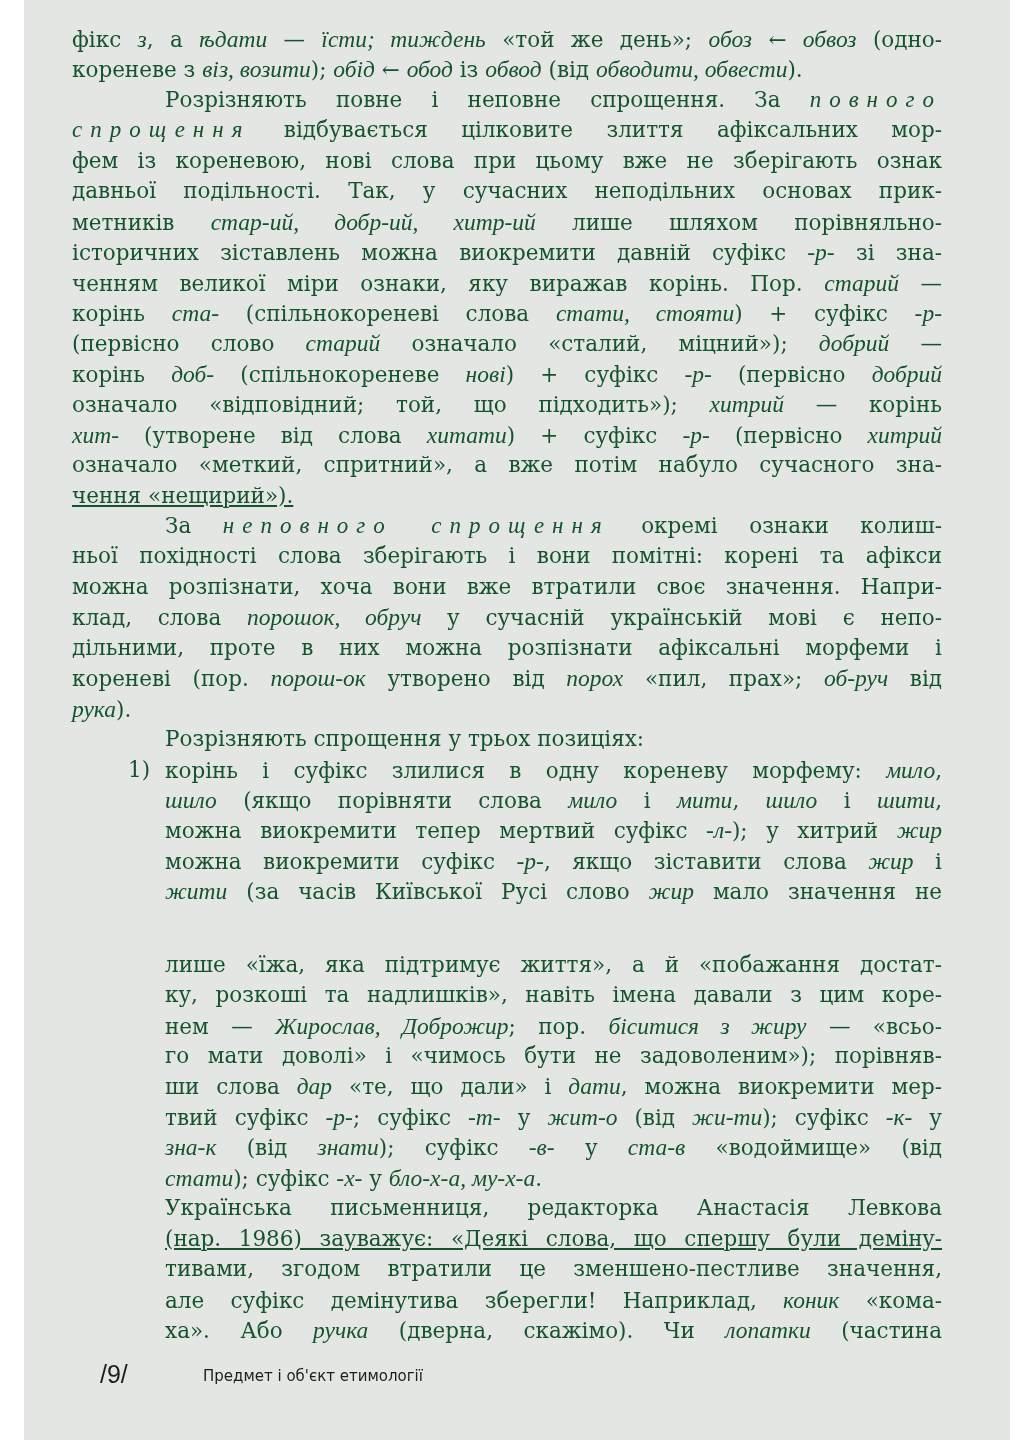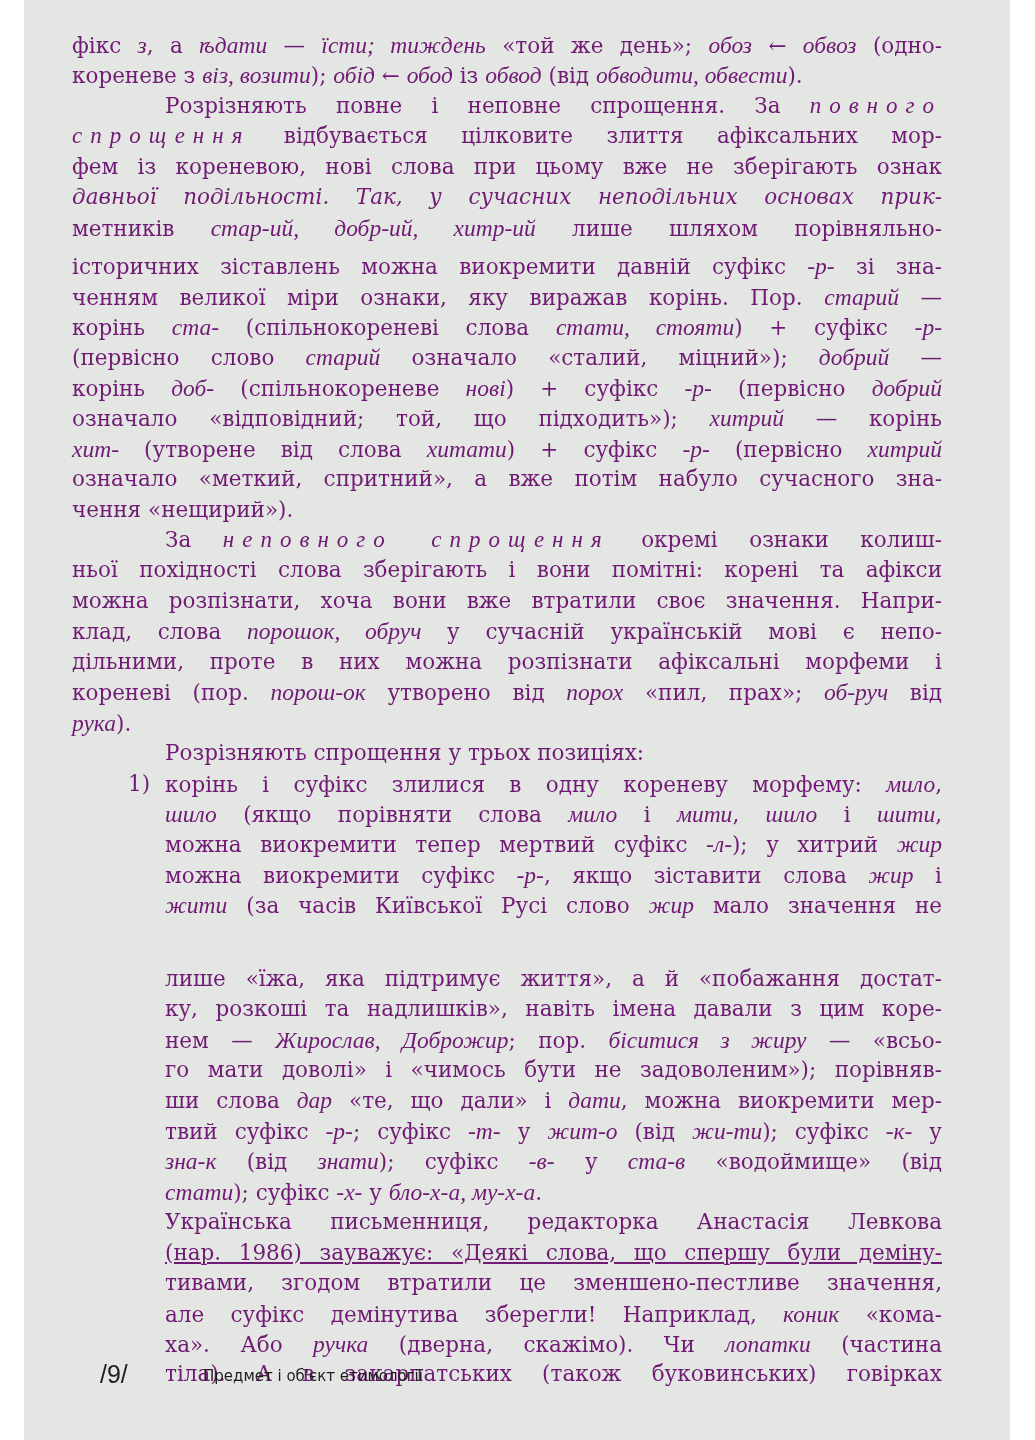--- a/index.html
+++ b/index.html
@@ -2,23 +2,23 @@
 <html><head>
 <meta charset="utf-8">
 <style>
   html, body { margin: 0; padding: 0; background: #ffffff; }
   body { width: 1035px; height: 1440px; position: relative; overflow: hidden; }
   .page {
     position: absolute; left: 24px; top: 0; width: 986px; height: 1440px;
     background: #e4e6e3;
   }
   .text {
-    position: absolute; left: 48px; top: 30px; width: 870px;
+    position: absolute; left: 48px; top: 24px; width: 870px;
     font-family: "DejaVu Serif", "Liberation Serif", serif;
-    font-size: 21.5px; line-height: 30.45px; color: #701a75;
+    font-size: 21.5px; line-height: 30.45px; color: #14532d;
   }
   .line { display: block; white-space: nowrap; height: 30.45px; text-align-last: justify; text-align: justify; }
   .line.last { text-align-last: left; }
   .line.ind { padding-left: 93px; }
   .line.list { padding-left: 93px; }
   .line.listcont { padding-left: 93px; }
   .i { font-style: italic; font-family: "Liberation Serif", "DejaVu Serif", serif; font-size: 23.5px; }
   .sp { font-style: italic; letter-spacing: 8px; font-family: "Liberation Serif", "DejaVu Serif", serif; font-size: 23px; }
   .marker { position: absolute; left: 56px; }
   .footer {
@@ -31,31 +31,31 @@
 </head>
 <body>
 
 <div class="page">
   <div class="text" id="text">
       <div class="line " style="position: relative;"><span>фікс </span><span class="i">з</span><span>, а </span><span class="i">ѣдати</span><span> — </span><span class="i">їсти; тиждень</span><span> «той же день»; </span><span class="i">обоз</span><span> ← </span><span class="i">обвоз</span><span> (одно-</span></div>
       <div class="line last" style="position: relative;"><span>кореневе з </span><span class="i">віз, возити</span><span>); </span><span class="i">обід</span><span> ← </span><span class="i">обод</span><span> із </span><span class="i">обвод</span><span> (від </span><span class="i">обводити, обвести</span><span>).</span></div>
       <div class="line ind" style="position: relative;"><span>Розрізняють повне і неповне спрощення. За </span><span class="sp">повного</span></div>
       <div class="line " style="position: relative;"><span class="sp">спрощення</span><span> відбувається цілковите злиття афіксальних мор-</span></div>
       <div class="line " style="position: relative;"><span>фем із кореневою, нові слова при цьому вже не зберігають ознак</span></div>
-      <div class="line " style="position: relative; font-style: italic;"><span>давньої подільності. Так, у сучасних неподільних основах прик-</span></div>
+      <div class="line " style="position: relative;"><span>давньої подільності. Так, у сучасних неподільних основах прик-</span></div>
       <div class="line " style="position: relative;"><span>метників </span><span class="i">стар-ий, добр-ий, хитр-ий</span><span> лише шляхом порівняльно-</span></div>
-      <div class="line " style="position: relative; margin-top: 8px;"><span>історичних зіставлень можна виокремити давній суфікс </span><span class="i">-р-</span><span> зі зна-</span></div>
+      <div class="line " style="position: relative;"><span>історичних зіставлень можна виокремити давній суфікс </span><span class="i">-р-</span><span> зі зна-</span></div>
       <div class="line " style="position: relative;"><span>ченням великої міри ознаки, яку виражав корінь. Пор. </span><span class="i">старий</span><span> —</span></div>
       <div class="line " style="position: relative;"><span>корінь </span><span class="i">ста-</span><span> (спільнокореневі слова </span><span class="i">стати, стояти</span><span>) + суфікс </span><span class="i">-р-</span></div>
       <div class="line " style="position: relative;"><span>(первісно слово </span><span class="i">старий</span><span> означало «сталий, міцний»); </span><span class="i">добрий</span><span> —</span></div>
       <div class="line " style="position: relative;"><span>корінь </span><span class="i">доб-</span><span> (спільнокореневе </span><span class="i">нові</span><span>) + суфікс </span><span class="i">-р-</span><span> (первісно </span><span class="i">добрий</span></div>
       <div class="line " style="position: relative;"><span>означало «відповідний; той, що підходить»); </span><span class="i">хитрий</span><span> — корінь</span></div>
       <div class="line " style="position: relative;"><span class="i">хит-</span><span> (утворене від слова </span><span class="i">хитати</span><span>) + суфікс </span><span class="i">-р-</span><span> (первісно </span><span class="i">хитрий</span></div>
       <div class="line " style="position: relative;"><span>означало «меткий, спритний», а вже потім набуло сучасного зна-</span></div>
-      <div class="line last" style="position: relative;"><span>чення «нещирий»).</span></div>
+      <div class="line last" style="position: relative; text-decoration: underline;"><span>чення «нещирий»).</span></div>
       <div class="line ind" style="position: relative;"><span>За </span><span class="sp">неповного спрощення</span><span> окремі ознаки колиш-</span></div>
       <div class="line " style="position: relative;"><span>ньої похідності слова зберігають і вони помітні: корені та афікси</span></div>
       <div class="line " style="position: relative;"><span>можна розпізнати, хоча вони вже втратили своє значення. Напри-</span></div>
       <div class="line " style="position: relative;"><span>клад, слова </span><span class="i">порошок, обруч</span><span> у сучасній українській мові є непо-</span></div>
       <div class="line " style="position: relative;"><span>дільними, проте в них можна розпізнати афіксальні морфеми і</span></div>
       <div class="line " style="position: relative;"><span>кореневі (пор. </span><span class="i">порош-ок</span><span> утворено від </span><span class="i">порох</span><span> «пил, прах»; </span><span class="i">об-руч</span><span> від</span></div>
       <div class="line last" style="position: relative;"><span class="i">рука</span><span>).</span></div>
       <div class="line ind last" style="position: relative;"><span>Розрізняють спрощення у трьох позиціях:</span></div>
       <div class="line list" style="position: relative;"><span class="marker">1)</span><span>корінь і суфікс злилися в одну кореневу морфему: </span><span class="i">мило</span><span>,</span></div>
       <div class="line listcont" style="position: relative;"><span class="i">шило</span><span> (якщо порівняти слова </span><span class="i">мило</span><span> і </span><span class="i">мити</span><span>, </span><span class="i">шило</span><span> і </span><span class="i">шити</span><span>,</span></div>
@@ -68,19 +68,18 @@
       <div class="line listcont" style="position: relative;"><span>го мати доволі» і «чимось бути не задоволеним»); порівняв-</span></div>
       <div class="line listcont" style="position: relative;"><span>ши слова </span><span class="i">дар</span><span> «те, що дали» і </span><span class="i">дати</span><span>, можна виокремити мер-</span></div>
       <div class="line listcont" style="position: relative;"><span>твий суфікс </span><span class="i">-р-</span><span>; суфікс </span><span class="i">-т-</span><span> у </span><span class="i">жит-о</span><span> (від </span><span class="i">жи-ти</span><span>); суфікс </span><span class="i">-к-</span><span> у</span></div>
       <div class="line listcont" style="position: relative;"><span class="i">зна-к</span><span> (від </span><span class="i">знати</span><span>); суфікс </span><span class="i">-в-</span><span> у </span><span class="i">ста-в</span><span> «водоймище» (від</span></div>
       <div class="line listcont last" style="position: relative;"><span class="i">стати</span><span>); суфікс </span><span class="i">-х-</span><span> у </span><span class="i">бло-х-а, му-х-а</span><span>.</span></div>
       <div class="line listcont" style="position: relative;"><span>Українська письменниця, редакторка Анастасія Левкова</span></div>
       <div class="line listcont" style="position: relative; text-decoration: underline;"><span>(нар. 1986) зауважує: «Деякі слова, що спершу були демінy-</span></div>
       <div class="line listcont" style="position: relative;"><span>тивами, згодом втратили це зменшено-пестливе значення,</span></div>
       <div class="line listcont" style="position: relative;"><span>але суфікс демінутива зберегли! Наприклад, </span><span class="i">коник</span><span> «кома-</span></div>
       <div class="line listcont" style="position: relative;"><span>ха». Або </span><span class="i">ручка</span><span> (дверна, скажімо). Чи </span><span class="i">лопатки</span><span> (частина</span></div>
-      <div class="line listcont" style="position: relative;"><span>тіла). А в закарпатських (також буковинських) говірках</span></div>
     </div>
   <div class="footer">
     <span class="pagenum">/9/</span>
     <span class="runhead">Предмет і об'єкт етимології</span>
   </div>
 </div>
 
 </body></html>

